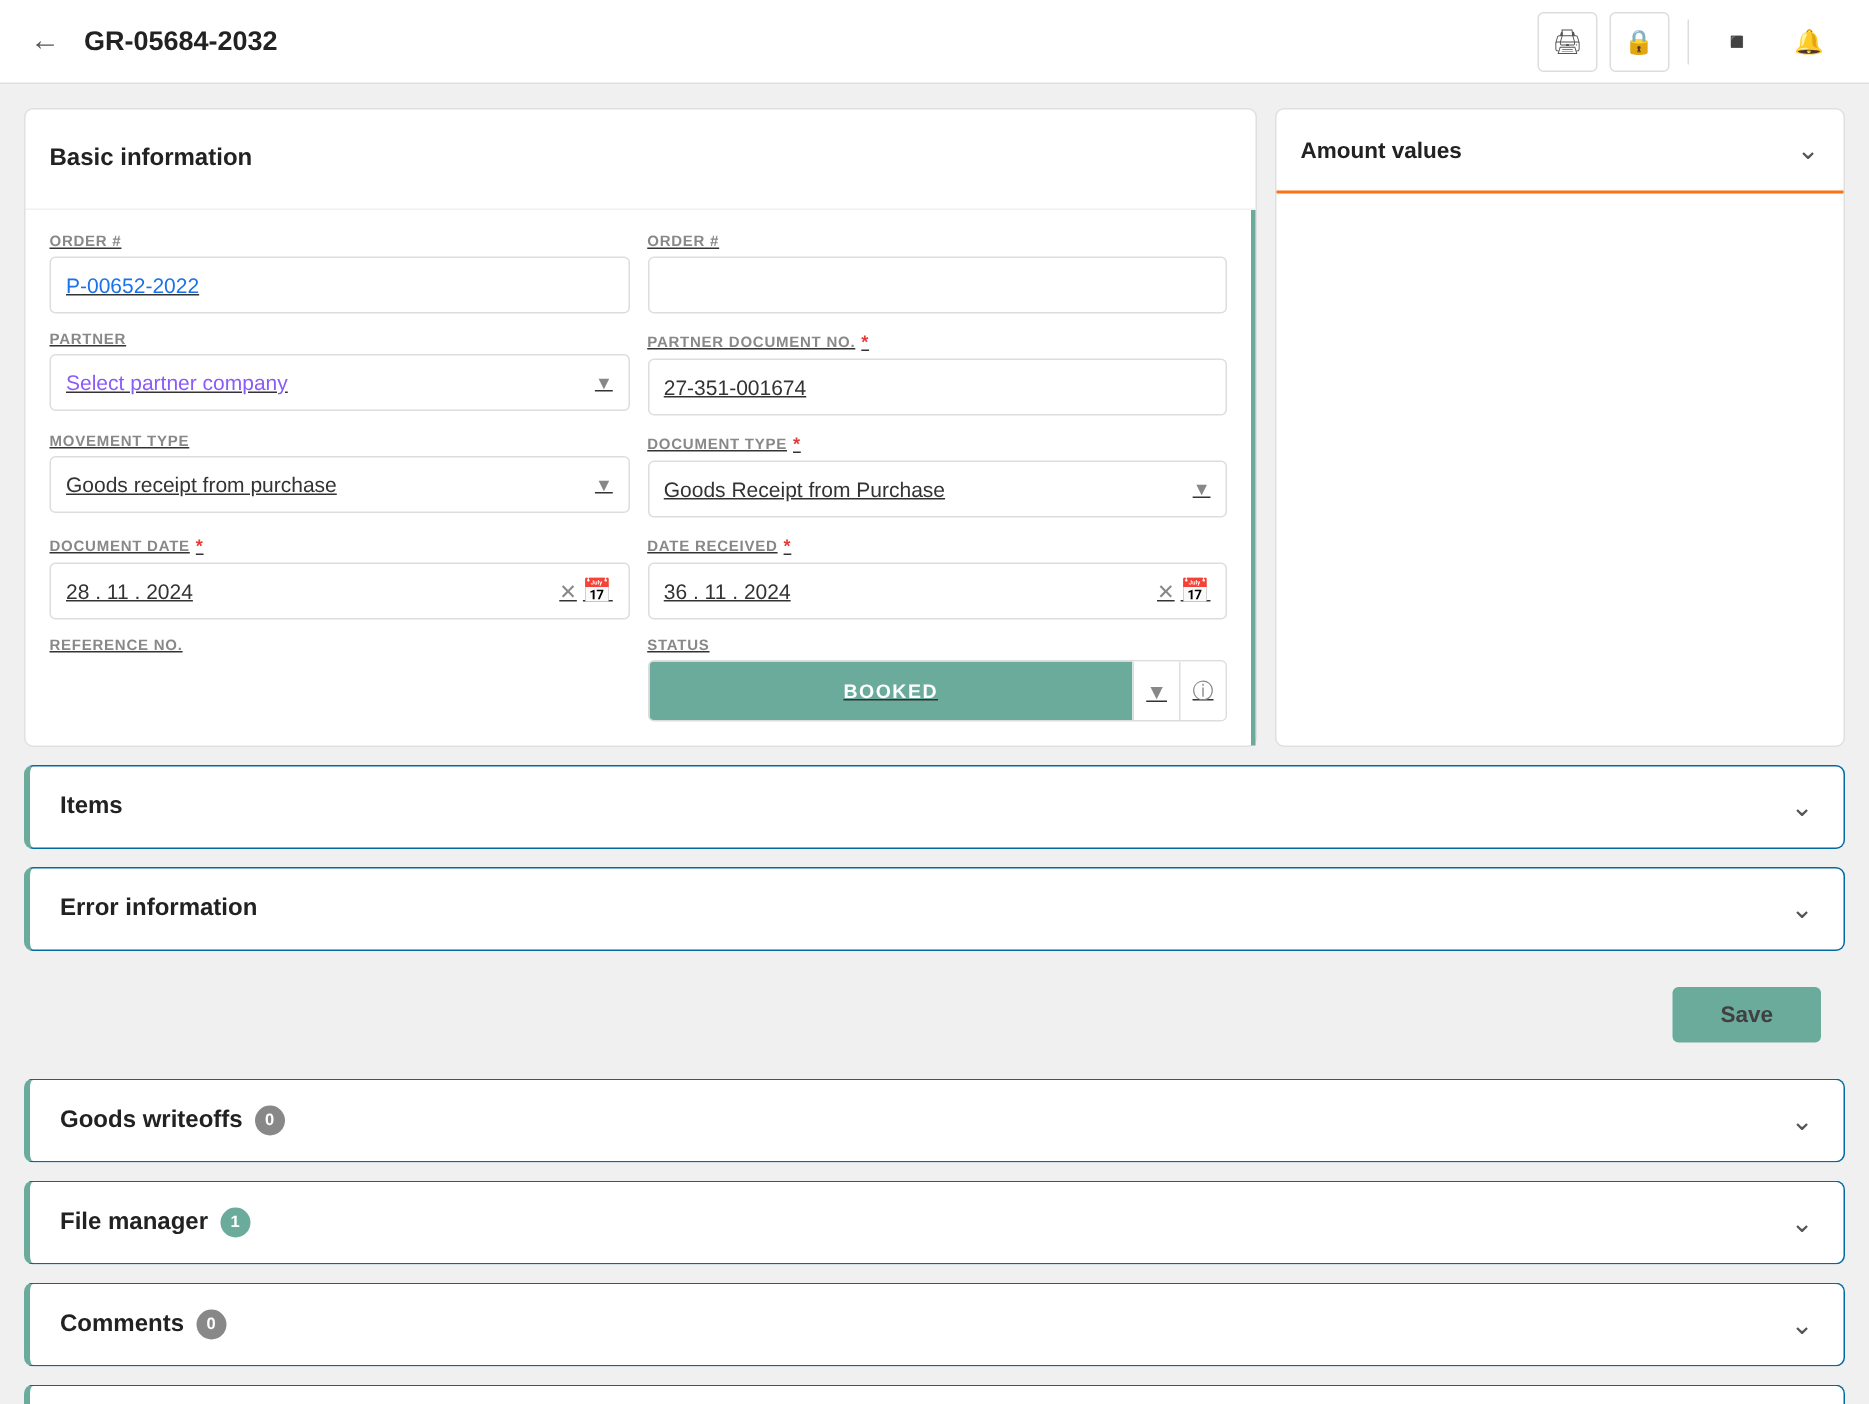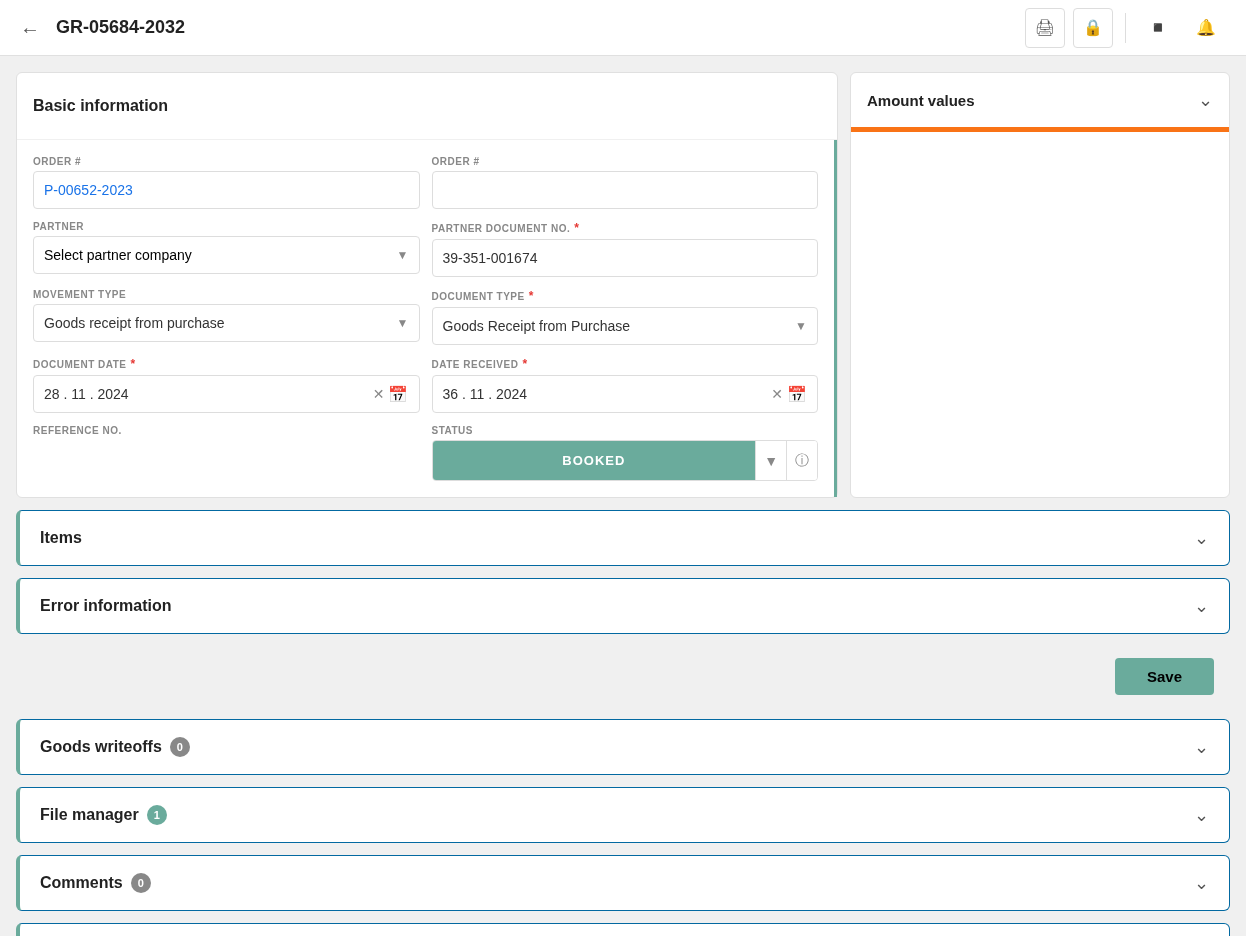--- a/index.html
+++ b/index.html
@@ -111,21 +111,21 @@
       padding: 6px 10px;
       font-size: 14px;
       color: #333;
       background: #fff;
       min-height: 38px;
       display: flex;
       align-items: center;
       justify-content: space-between;
     }
     .field-dropdown {
-      color: #000000;
+      color: #8b5cf6;
     }
     .dropdown-arrow {
       color: #888;
       font-size: 12px;
     }
     .date-field {
       display: flex;
       align-items: center;
       border: 1px solid #ddd;
       border-radius: 4px;
@@ -238,21 +238,21 @@
     }
 
     
     .action-bar {
       display: flex;
       justify-content: flex-end;
       padding: 12px 16px;
     }
     .save-btn {
       background: #6aab9c;
-      color: #000000;
+      color: #404040;
       border: none;
       border-radius: 4px;
       padding: 10px 32px;
       font-size: 15px;
       font-weight: 600;
       cursor: pointer;
     }
 
     
     .section-card {
@@ -261,32 +261,33 @@
       border: 1px solid #e0e0e0;
     }
 
     .basic-info-card {
       background: #fff;
       border-radius: 6px;
       border: 1px solid #e0e0e0;
     }
     .basic-info-body {
       display: flex;
+      text-decoration: underline;
     }
     .form-section {
       flex: 1;
       padding: 16px;
       border-right: 3px solid #6aab9c;
     }
     .amount-section-header {
       display: flex;
       align-items: center;
       justify-content: space-between;
       padding: 16px;
-      border-bottom: 5px solid #f97316;
+      border-bottom: 2px solid #f97316;
       cursor: pointer;
     }
     .amount-section-title {
       font-size: 15px;
       font-weight: 600;
       color: #222;
     }
   </style>
 </head>
 <body>
@@ -321,42 +322,42 @@
       <div style="padding:24px 16px; border-bottom:1px solid #f0f0f0;">
         <span style="font-size:16px;font-weight:600;color:#222;">Basic information</span>
       </div>
       <div class="basic-info-body">
 
         <div class="form-section">
           <div class="form-grid">
 
             <div class="form-field">
               <div class="field-label">ORDER #</div>
-              <div class="field-input link-value" style="color:#1a73e8;">P-00652-2023</div>
+              <div class="field-input link-value" style="color:#1a73e8;">P-00652-2022</div>
             </div>
 
             <div class="form-field">
               <div class="field-label">ORDER #</div>
               <div class="field-input"></div>
             </div>
 
             <div class="form-field">
               <div class="field-label">PARTNER</div>
               <div class="field-input-with-action">
                 <span class="field-dropdown">Select partner company</span>
                 <span class="dropdown-arrow">▼</span>
               </div>
             </div>
 
             <div class="form-field">
               <div class="field-label">
                 <span>PARTNER DOCUMENT NO.</span>
                 <span class="field-required">*</span>
               </div>
-              <div class="field-input">39-351-001674</div>
+              <div class="field-input">27-351-001674</div>
             </div>
 
             <div class="form-field">
               <div class="field-label">MOVEMENT TYPE</div>
               <div class="field-input-with-action">
                 <span>Goods receipt from purchase</span>
                 <span class="dropdown-arrow">▼</span>
               </div>
             </div>
 

